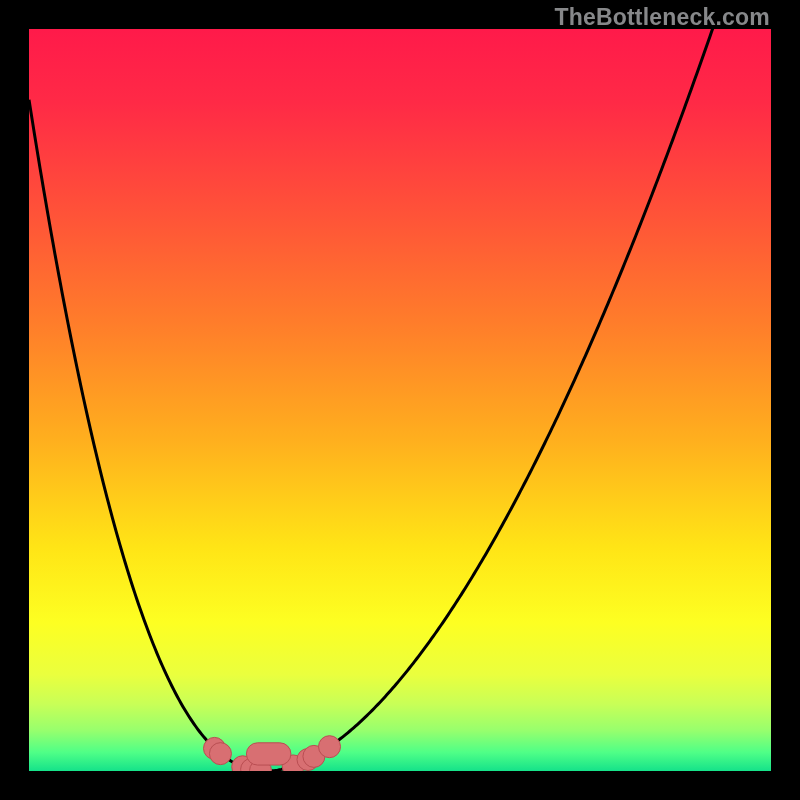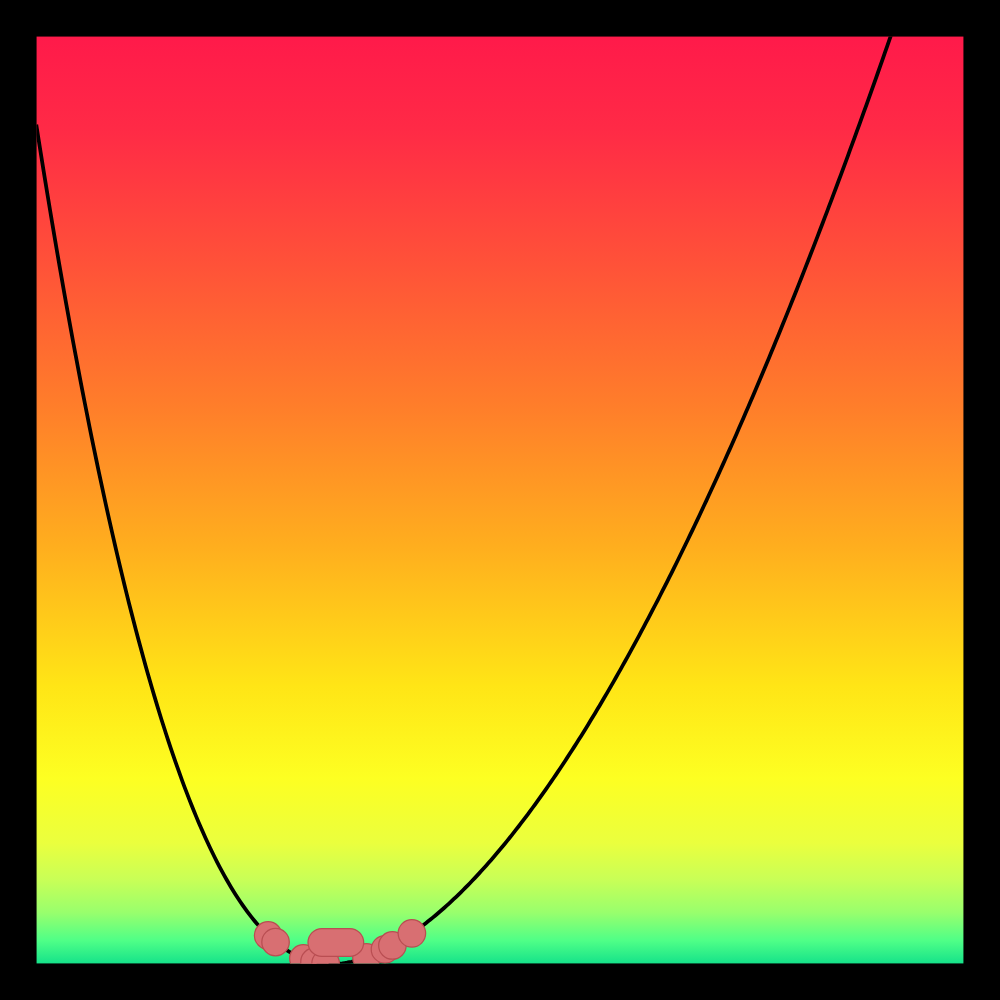--- a/index.html
+++ b/index.html
@@ -86,13 +86,14 @@
           <circle cx="222.60" cy="740.38" r="11" fill="#d86f72" stroke="#b94e52" stroke-width="1"></circle>
           <circle cx="231.50" cy="741.70" r="11" fill="#d86f72" stroke="#b94e52" stroke-width="1"></circle>
           <circle cx="264.15" cy="736.92" r="11" fill="#d86f72" stroke="#b94e52" stroke-width="1"></circle>
           <circle cx="278.99" cy="730.52" r="11" fill="#d86f72" stroke="#b94e52" stroke-width="1"></circle>
           <circle cx="284.93" cy="727.38" r="11" fill="#d86f72" stroke="#b94e52" stroke-width="1"></circle>
           <circle cx="300.51" cy="717.68" r="11" fill="#d86f72" stroke="#b94e52" stroke-width="1"></circle>
           <rect x="217.41" y="713.80" width="44.52" height="22.26" rx="11.13" fill="#d86f72" stroke="#b94e52" stroke-width="1"></rect>
         </g>
     </svg>
   </div>
+  <div class="watermark">TheBottleneck.com</div>
 </div>
 
 </body></html>

